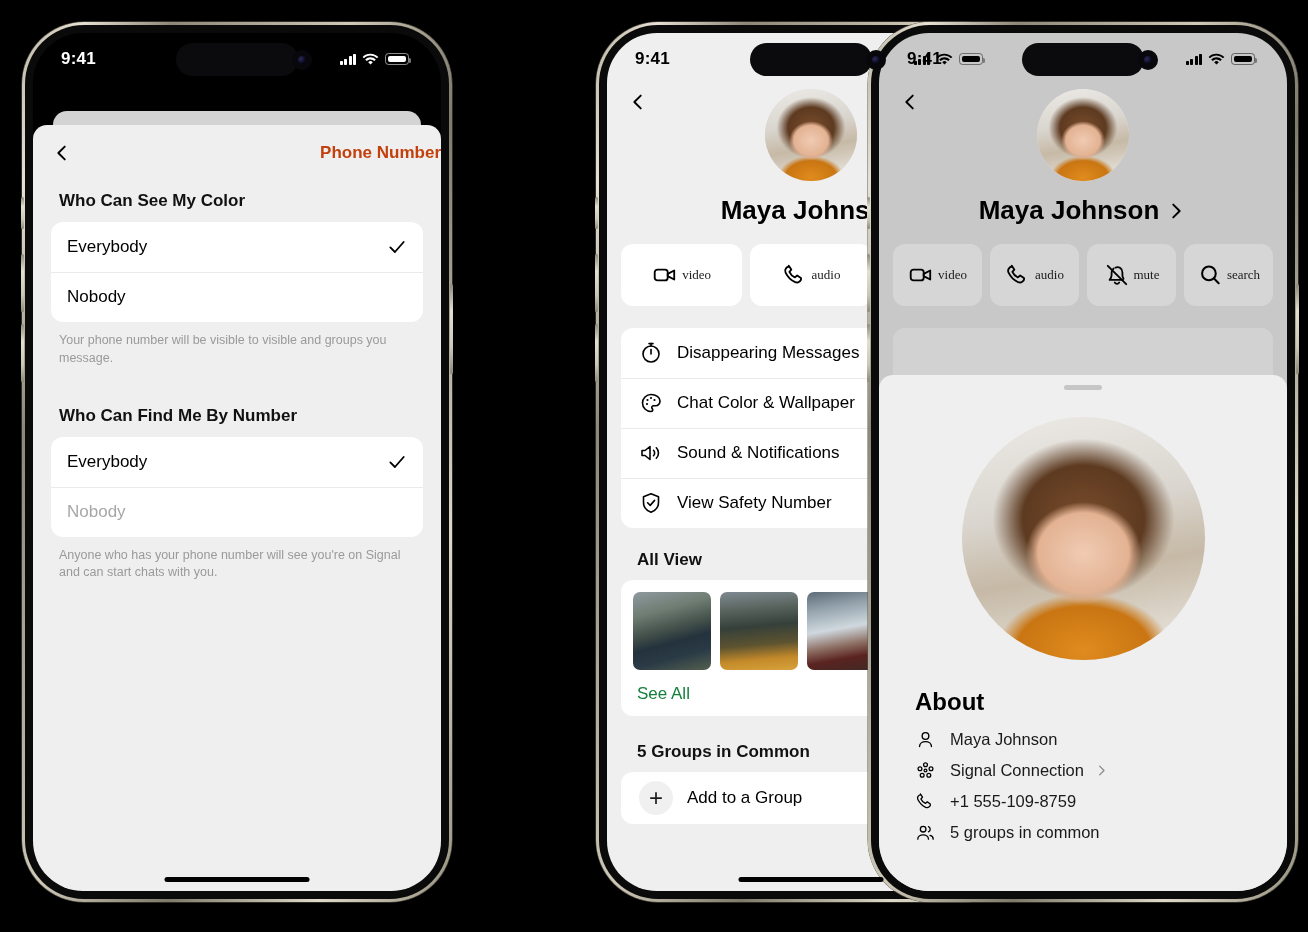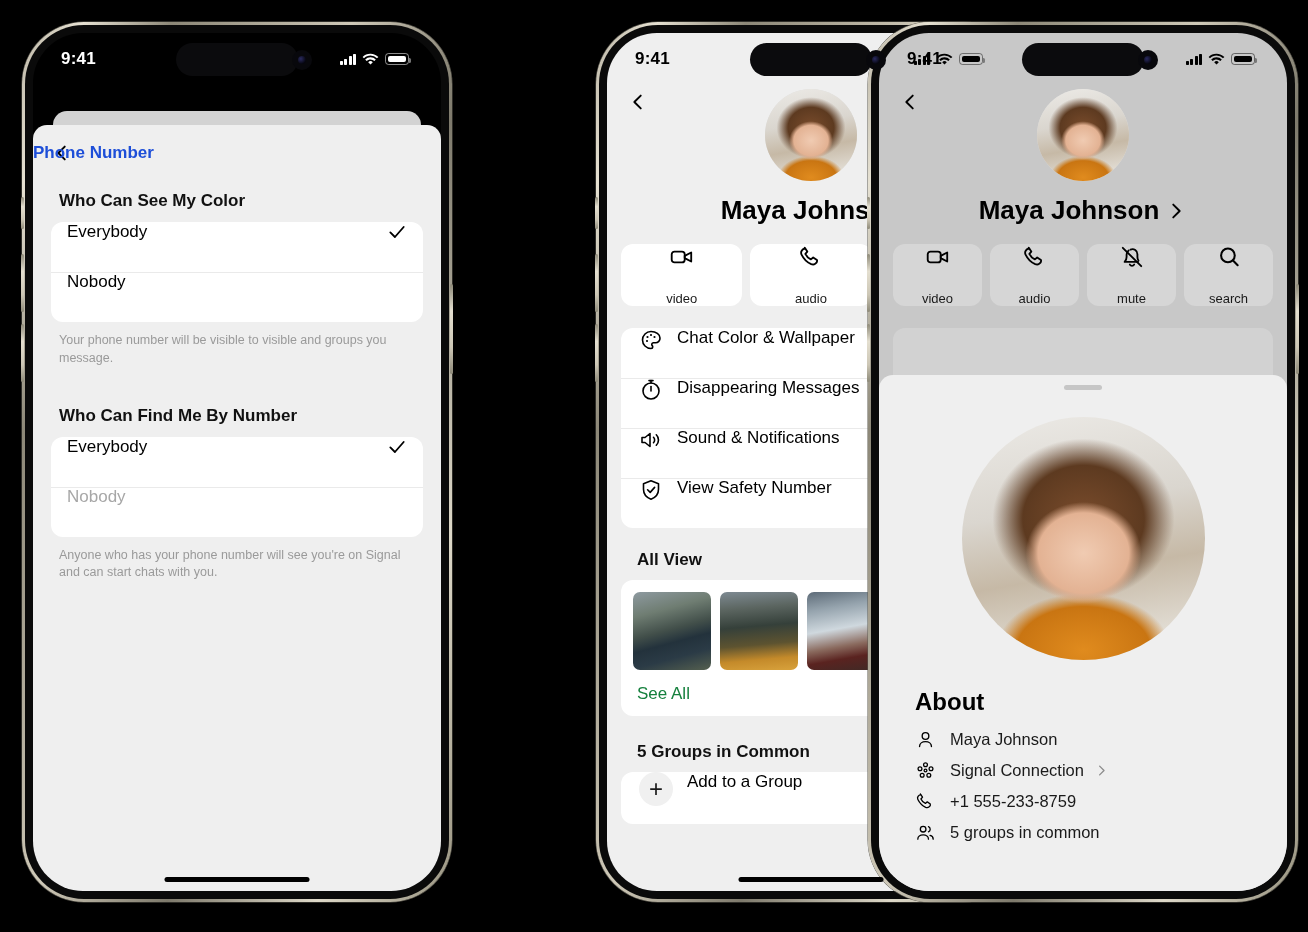--- a/index.html
+++ b/index.html
@@ -79,21 +79,21 @@
   }
 
   
   .chev-back {
     width: 22px; height: 22px; flex: none;
   }
   .list-card {
     background: #fff; border-radius: 12px; overflow: hidden;
   }
   .row {
-    display: flex; min-height: 50px;
+    display: flex; align-items: center; min-height: 50px;
     padding: 0 16px; font-size: 17px; color: #000;
   }
   .row + .row { box-shadow: inset 0 0.8px 0 #e3e3e3; }
   .row .lbl { flex: 1; }
   .sec-head {
     font-size: 17px; font-weight: 700; color: #111;
   }
   .footnote { font-size: 12.5px; line-height: 1.42; color: #9a9a9a; }
 
   
@@ -112,22 +112,22 @@
   }
   .sheet-front {
     position: absolute; left: 0; right: 0; top: 92px; bottom: 0;
     background: #efefef; border-radius: 14px 14px 0 0;
   }
   .p1-nav {
     position: relative; height: 56px; display: flex; align-items: center;
     padding: 0 18px;
   }
   .p1-title {
-    position: absolute; left: 0; right: 0; text-align: left;
-    font-size: 17px; font-weight: 700; color: #1d4ed8;
+    position: absolute; left: 0; right: 0; text-align: right;
+    font-size: 17px; font-weight: 700; color: #c2410c;
   }
   .p1-body { padding: 0 18px; }
   .p1-body .sec-head { margin: 10px 0 11px 8px; }
   .p1-body .footnote { margin: 10px 8px 0 8px; }
   .gap { height: 28px; }
   .muted { color: #a7a7a7; }
   .check { width: 20px; height: 20px; }
 
   
   #p2 { left: 596px; top: 22px; width: 430px; height: 880px; }
@@ -148,21 +148,21 @@
     font-size: 26px; font-weight: 700; color: #000; margin-top: 14px;
     display: flex; align-items: center; justify-content: center; gap: 6px;
     white-space: nowrap;
   }
   .actions {
     display: flex; gap: 8px; padding: 0 14px; margin-top: 18px;
   }
   .act {
     flex: 1 0 0; min-width: 88px; height: 62px; border-radius: 12px;
     background: #fff;
-    display: flex; flex-direction: column; align-items: center; justify-content: space-between; gap: 4px;
+    display: flex; flex-direction: row; align-items: center; justify-content: center; gap: 4px; font-family: Liberation Serif, serif;
   }
   .act .cap { font-size: 13px; color: #1a1a1a; }
   .menu-card { margin: 22px 14px 0; }
   .menu-card .row { min-height: 50px; font-size: 17px; gap: 14px; padding: 0 18px; }
   .media-card { margin: 10px 14px 0; padding: 12px 0 10px; background:#fff; border-radius: 12px;}
   .thumbs { display: flex; gap: 9px; padding: 0 12px; }
   .thumb { width: 78px; height: 78px; border-radius: 7px; flex: none; overflow: hidden; }
   .see-all { font-size: 17px; color: #15803d; padding: 14px 16px 2px; }
   .grp-card { margin: 10px 14px 0; background:#fff; border-radius: 12px; overflow:hidden;}
   .plus-circ {
@@ -366,36 +366,36 @@
               <path d="M10 19a2.3 2.3 0 004 0"></path>
               <line x1="3.5" y1="3.5" x2="20.5" y2="20.5"></line>
             </svg>
           <span class="cap">mute</span>
         </div>
       </div>
 
       <div class="list-card menu-card">
         <div class="row">
           <svg width="24" height="24" viewBox="0 0 24 24" fill="none" stroke="#000" stroke-width="1.6" stroke-linecap="round">
+              <circle cx="12" cy="13" r="8"></circle>
+              <line x1="12" y1="13" x2="12" y2="8.5"></line>
+              <line x1="10" y1="2.6" x2="14" y2="2.6"></line>
+              <line x1="12" y1="2.6" x2="12" y2="5"></line>
+            </svg>
+          <span class="lbl">Disappearing Messages</span>
+        </div>
+        <div class="row">
+          <svg width="24" height="24" viewBox="0 0 24 24" fill="none" stroke="#000" stroke-width="1.6" stroke-linecap="round">
               <path d="M12 3.5a8.5 8.5 0 000 17c1 0 1.7-.8 1.7-1.7 0-.5-.2-.9-.5-1.2-.3-.3-.4-.7-.4-1.1 0-.9.7-1.7 1.7-1.7h2A4.5 4.5 0 0021 10c0-3.6-4-6.5-9-6.5z"></path>
               <circle cx="8.5" cy="9" r="1.1" fill="#000" stroke="none"></circle>
               <circle cx="12" cy="7" r="1.1" fill="#000" stroke="none"></circle>
               <circle cx="15.5" cy="9" r="1.1" fill="#000" stroke="none"></circle>
               <circle cx="8" cy="13" r="1.1" fill="#000" stroke="none"></circle>
             </svg>
           <span class="lbl">Chat Color &amp; Wallpaper</span>
-        </div>
-        <div class="row">
-          <svg width="24" height="24" viewBox="0 0 24 24" fill="none" stroke="#000" stroke-width="1.6" stroke-linecap="round">
-              <circle cx="12" cy="13" r="8"></circle>
-              <line x1="12" y1="13" x2="12" y2="8.5"></line>
-              <line x1="10" y1="2.6" x2="14" y2="2.6"></line>
-              <line x1="12" y1="2.6" x2="12" y2="5"></line>
-            </svg>
-          <span class="lbl">Disappearing Messages</span>
         </div>
         <div class="row">
           <svg width="24" height="24" viewBox="0 0 24 24" fill="none" stroke="#000" stroke-width="1.6" stroke-linecap="round" stroke-linejoin="round">
               <path d="M3 9.5h3L11 5.5v13L6 14.5H3z"></path>
               <path d="M14.5 9.3a3.8 3.8 0 010 5.4"></path>
               <path d="M17.3 6.8a7.3 7.3 0 010 10.4"></path>
             </svg>
           <span class="lbl">Sound &amp; Notifications</span>
         </div>
         <div class="row">
@@ -536,21 +536,21 @@
           <span>Signal Connection</span>
           <svg width="15" height="15" viewBox="0 0 24 24" fill="none" stroke="#8d8d8d" stroke-width="2.2" stroke-linecap="round" stroke-linejoin="round" style="margin-left:-4px">
               <polyline points="9 5 16 12 9 19"></polyline>
             </svg>
         </div>
 
         <div class="about-row">
           <svg width="21" height="21" viewBox="0 0 24 24" fill="none" stroke="#000" stroke-width="1.55" stroke-linecap="round" stroke-linejoin="round">
               <path d="M6.2 3.5 8.6 7 6.8 9.1c1 2.2 2.9 4.1 5.1 5.1l2.1-1.8 3.5 2.4c.4 1.3-.3 2.6-1.6 3.5-1 .7-2.4.8-3.7.3C8.4 17 5.3 13.9 3.3 9.8c-.6-1.3-.5-2.7.2-3.7.9-1.3 2.2-2 3.5-1.6z"></path>
             </svg>
-          <span>+1 555-233-8759</span>
+          <span>+1 555-109-8759</span>
         </div>
 
         <div class="about-row">
           <svg width="21" height="21" viewBox="0 0 24 24" fill="none" stroke="#000" stroke-width="1.5" stroke-linecap="round" stroke-linejoin="round">
               <circle cx="9.3" cy="8.2" r="3.2"></circle>
               <path d="M3.2 19.6c0-3 2.7-4.9 6.1-4.9s6.1 1.9 6.1 4.9"></path>
               <path d="M15.4 5.3a3.2 3.2 0 010 5.9"></path>
               <path d="M17.2 15.2c2.1.5 3.6 1.9 3.6 4.4"></path>
             </svg>
           <span>5 groups in common</span>

